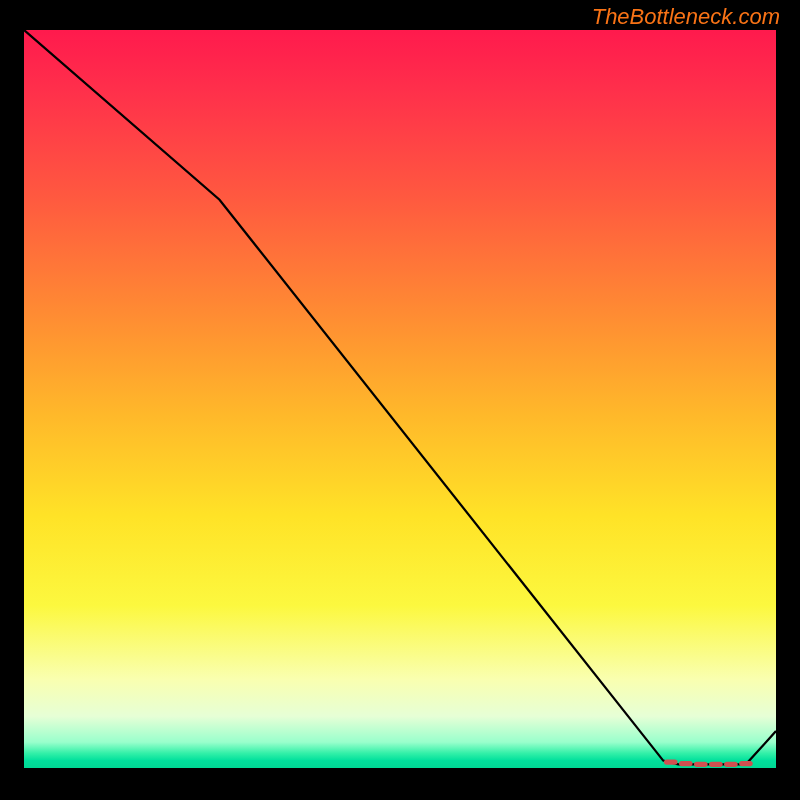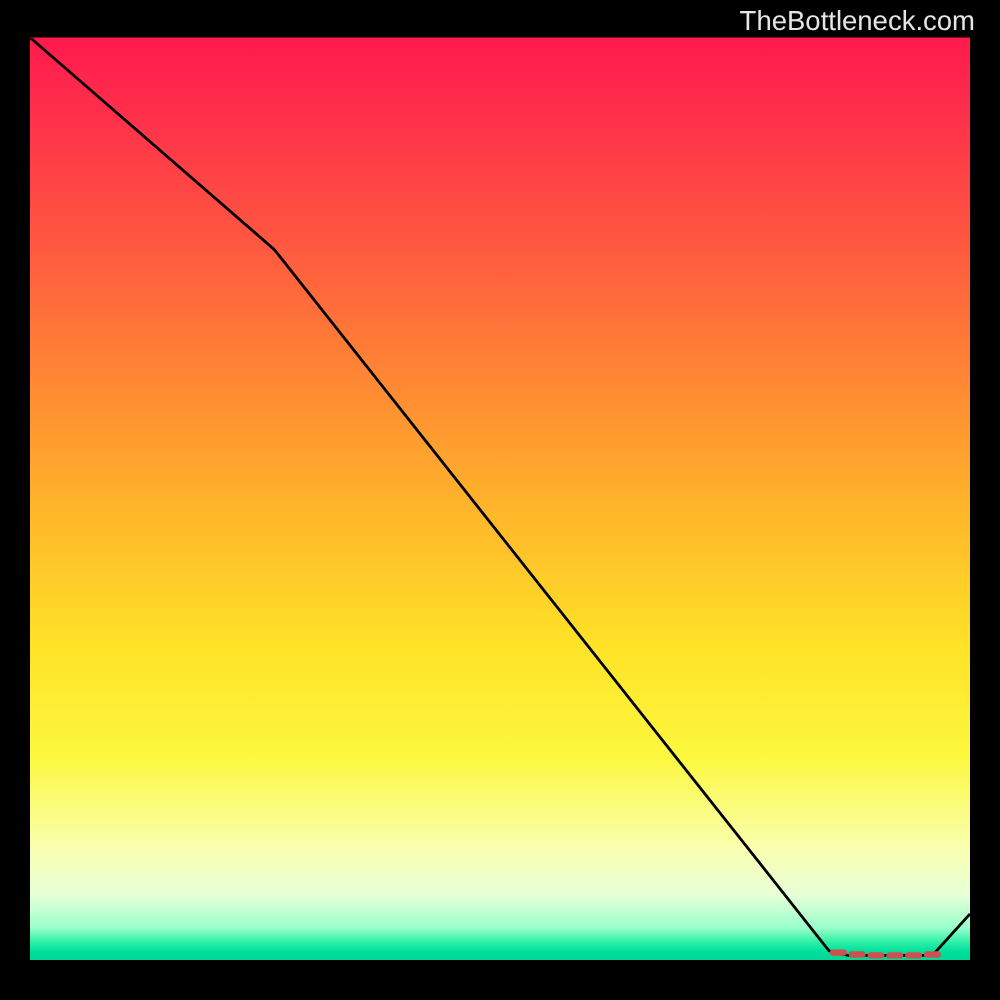--- a/index.html
+++ b/index.html
@@ -7,23 +7,24 @@
     width: 800px;
     height: 800px;
     background: #000;
     position: relative;
     font-family: Arial, Helvetica, sans-serif;
   }
   .watermark {
     position: absolute;
     top: 4px;
     right: 20px;
-    color: #e5e5e5;
+    color: #f97316;
     font-size: 22px;
     z-index: 10;
+    font-style: italic;
   }
   .plot-area {
     position: absolute;
     left: 24px;
     top: 30px;
     width: 752px;
     height: 738px;
     
     background: linear-gradient(
       to bottom,

